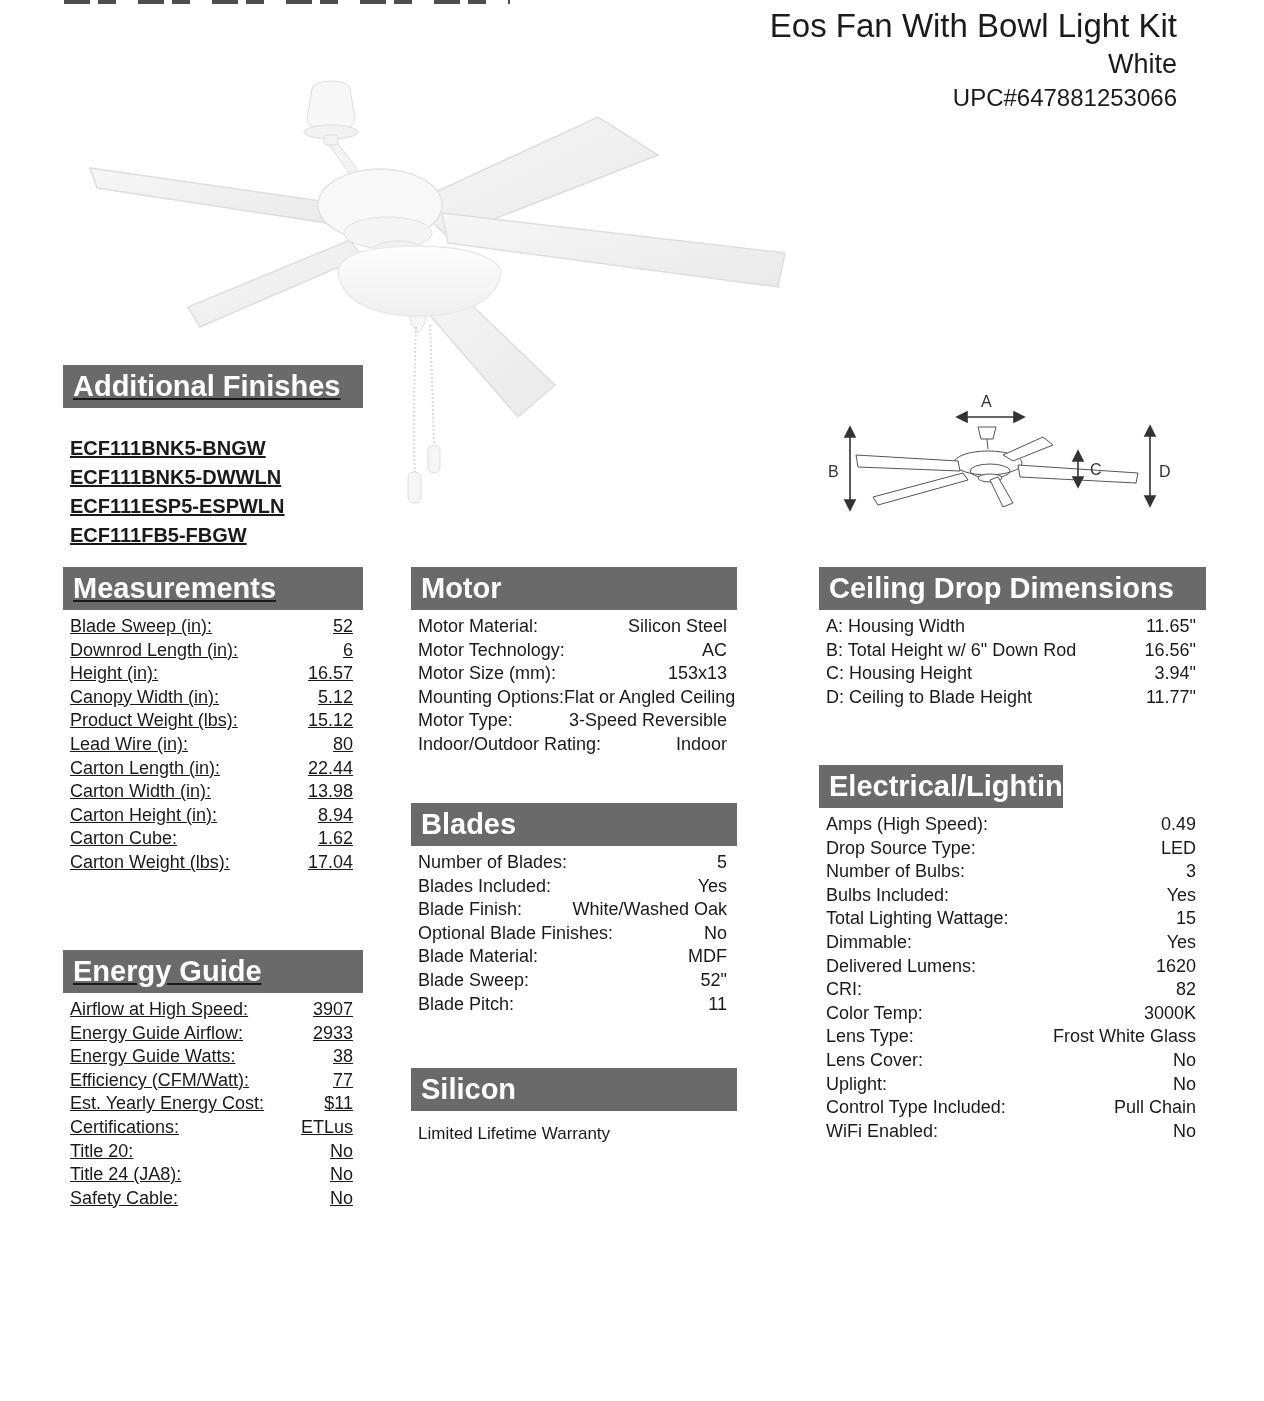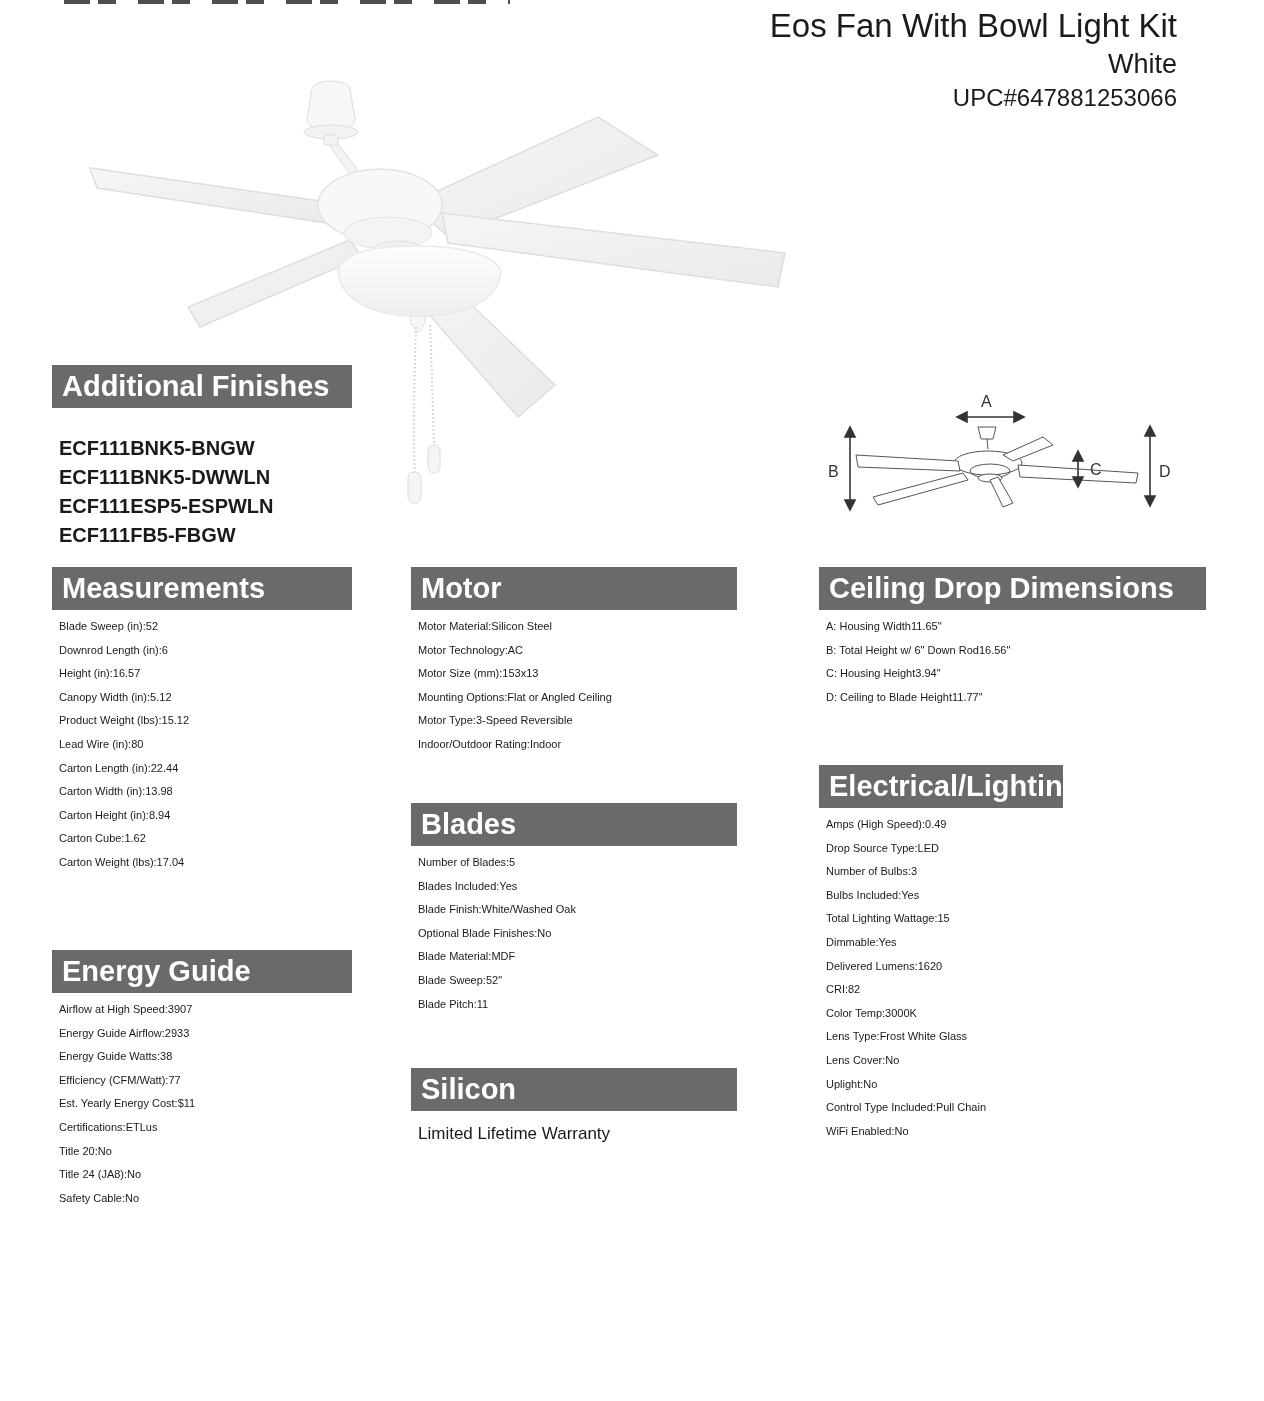--- a/index.html
+++ b/index.html
@@ -19,31 +19,31 @@
   }
 
   
   .title-block{position:absolute;top:5px;right:87px;text-align:right;color:#1b1b1b;}
   .title-block .title{font-size:33px;line-height:41px;}
   .title-block .finish{font-size:27px;line-height:36px;}
   .title-block .upc{font-size:24px;line-height:32px;}
 
   
   .section{position:absolute;}
-  .col-left{left:52px;width:300px;}
+  .col-left{left:63px;width:300px;text-decoration:underline;}
   .col-mid{left:411px;width:326px;}
   .col-right{left:819px;width:387px;}
   .section h2{
     margin:0;background:var(--header-bg);color:var(--header-fg);
     font-size:29px;font-weight:bold;line-height:43px;height:43px;
     padding:0 0 0 10px;white-space:nowrap;overflow:hidden;
   }
   #sec-electrical h2{width:244px;box-sizing:border-box;}
   .rows{padding:5px 10px 0 7px;}
-  .row{display:flex;line-height:23.6px;font-size:11px;}
+  .row{display:flex;justify-content:space-between;line-height:23.6px;font-size:18px;}
   .row .lbl{white-space:nowrap;}
   .row .val{white-space:nowrap;text-align:right;}
   .single-line{padding:11px 10px 0 7px;font-size:17px;line-height:23px;}
 
   .fin-list{padding:26px 0 0 7px;}
   .fin-item{font-weight:bold;font-size:20px;line-height:29px;white-space:nowrap;}
 
   
   .fan-photo{position:absolute;left:40px;top:55px;width:780px;height:460px;}
   .drop-diagram{position:absolute;left:818px;top:385px;width:390px;height:135px;}

